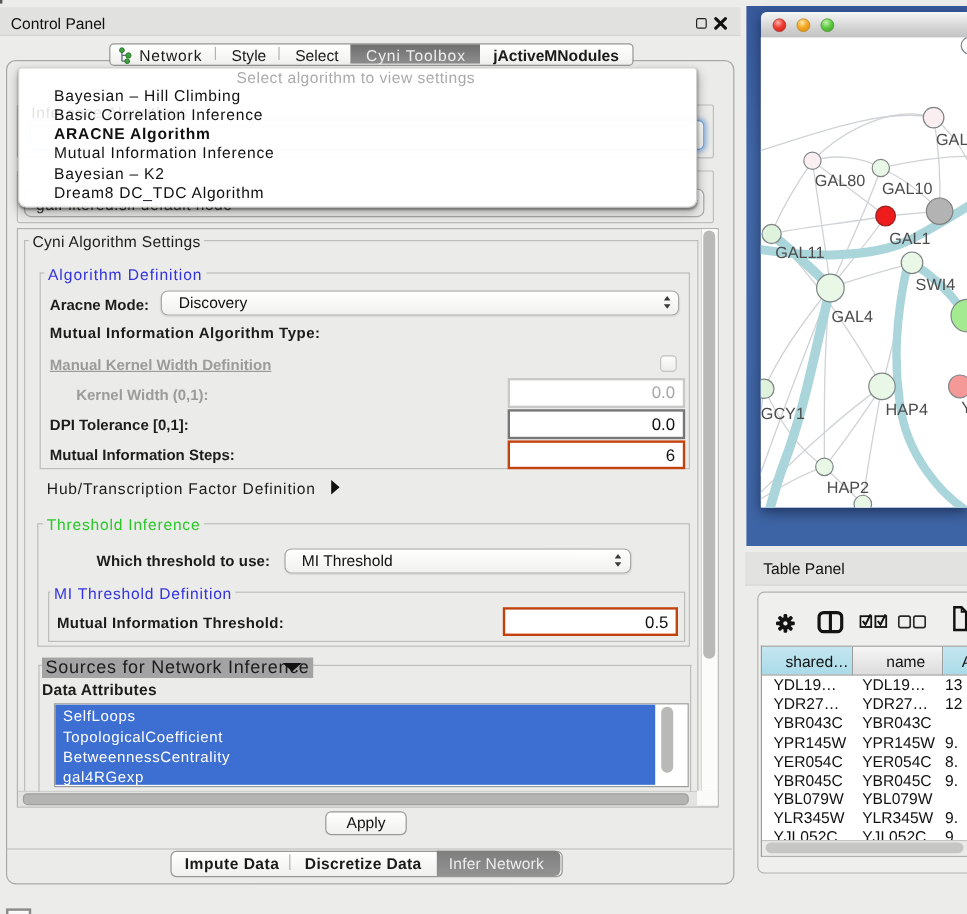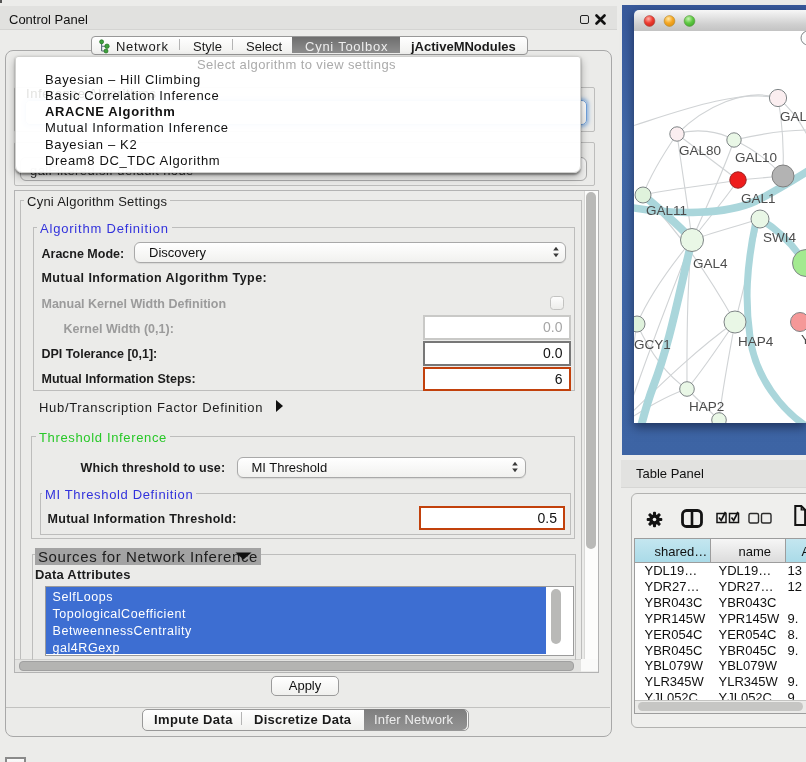--- a/index.html
+++ b/index.html
@@ -76,21 +76,21 @@
   <div class="lbl" style="left:41.5px;top:247px;">Aracne Mode:</div>
   <div class="combo" style="left:134px;top:241.5px;width:430px;height:19.5px;">
     <span class="ctext">Discovery</span>
     <svg class="carr" viewBox="0 0 6 11">
         <path d="M3 0.2 L5.8 4 L0.2 4 Z M3 10.8 L0.2 7 L5.8 7 Z" fill="#3a3a3a"></path>
       </svg>
   </div>
 
   <div class="lbl" style="left:41.5px;top:270.5px;letter-spacing:0.45px;">Mutual Information Algorithm Type:</div>
 
-  <div class="lbl dis" style="left:41.5px;top:296.5px;">Manual Kernel Width Definition</div>
+  <div class="lbl dis" style="left:41.5px;top:296.5px;text-decoration:underline;">Manual Kernel Width Definition</div>
   <div class="abs" style="left:550px;top:296px;width:12px;height:12px;border:1px solid #c3c3c1;border-radius:3.5px;background:linear-gradient(#fdfdfd,#ededeb);"></div>
 
   <div class="lbl dis" style="left:41.5px;top:321.5px;padding-left:22px;">Kernel Width (0,1):</div>
   <div class="field" style="left:423px;top:314.5px;width:143.5px;height:21.5px;border-color:#c9c9c7;">
       <span style="color:#a6a6a6;">0.0</span>
     </div>
 
   <div class="lbl" style="left:41.5px;top:346.5px;">DPI Tolerance [0,1]:</div>
   <div class="field" style="left:423px;top:340.5px;width:143.5px;height:21px;border-color:#777;">
       <span>0.0</span>

